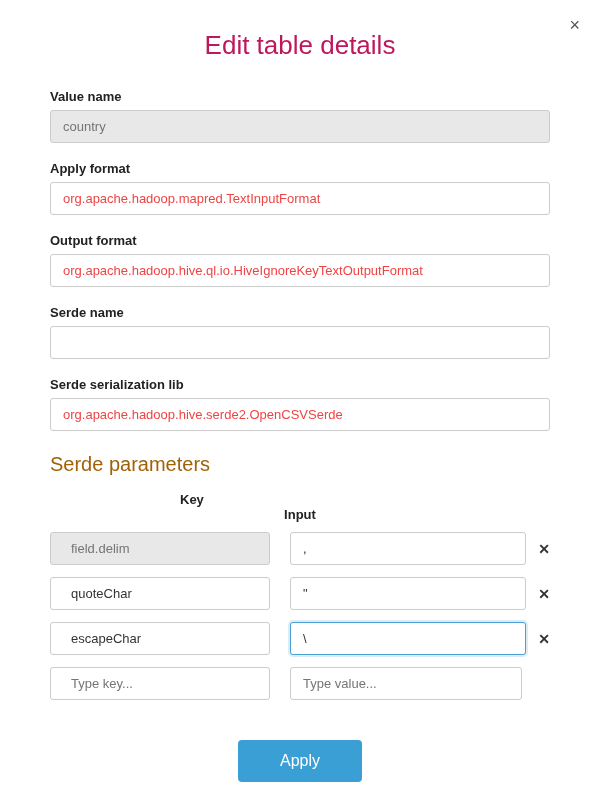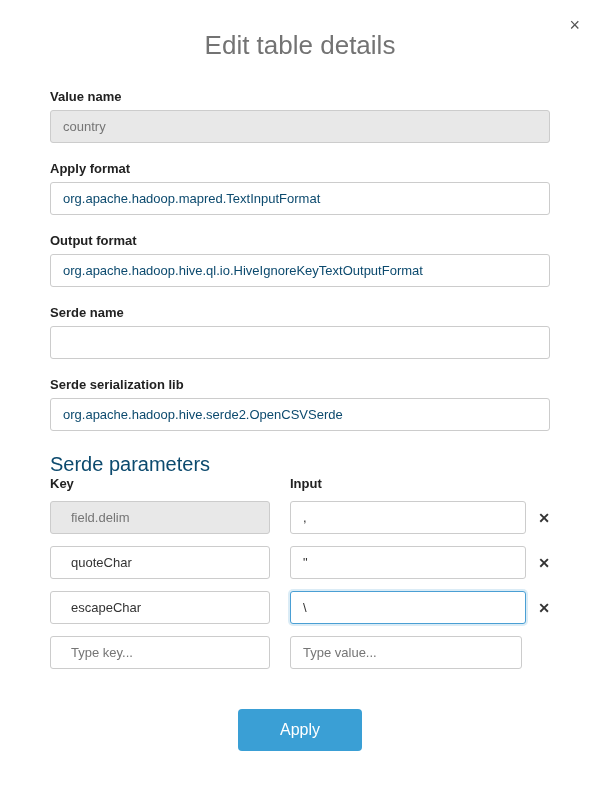--- a/index.html
+++ b/index.html
@@ -38,21 +38,21 @@
       font-size: 18px;
       cursor: pointer;
       color: #555;
       line-height: 1;
     }
 
     .modal-title {
       text-align: center;
       font-size: 26px;
       font-weight: 400;
-      color: #737373;
+      color: #be185d;
       margin-bottom: 28px;
     }
 
     .form-group {
       margin-bottom: 18px;
     }
 
     .form-label {
       display: block;
       font-size: 13px;
@@ -60,41 +60,43 @@
       color: #222;
       margin-bottom: 6px;
     }
 
     .form-input {
       width: 100%;
       padding: 8px 12px;
       border: 1px solid #ccc;
       border-radius: 3px;
       font-size: 13px;
-      color: #0c4a6e;
+      color: #ef4444;
       background: #fff;
       outline: none;
     }
 
     .form-input.disabled-input {
       background: #e8e8e8;
       color: #999;
     }
 
     .serde-section-title {
       font-size: 20px;
       font-weight: 400;
-      color: #0c4a6e;
+      color: #a16207;
+      margin-bottom: 16px;
       margin-top: 4px;
     }
 
     .serde-params-header {
       display: flex;
       align-items: center;
       margin-bottom: 10px;
+      flex-direction: column;
     }
 
     .serde-col-label {
       font-size: 13px;
       font-weight: 600;
       color: #222;
     }
 
     .serde-col-key {
       width: 220px;

